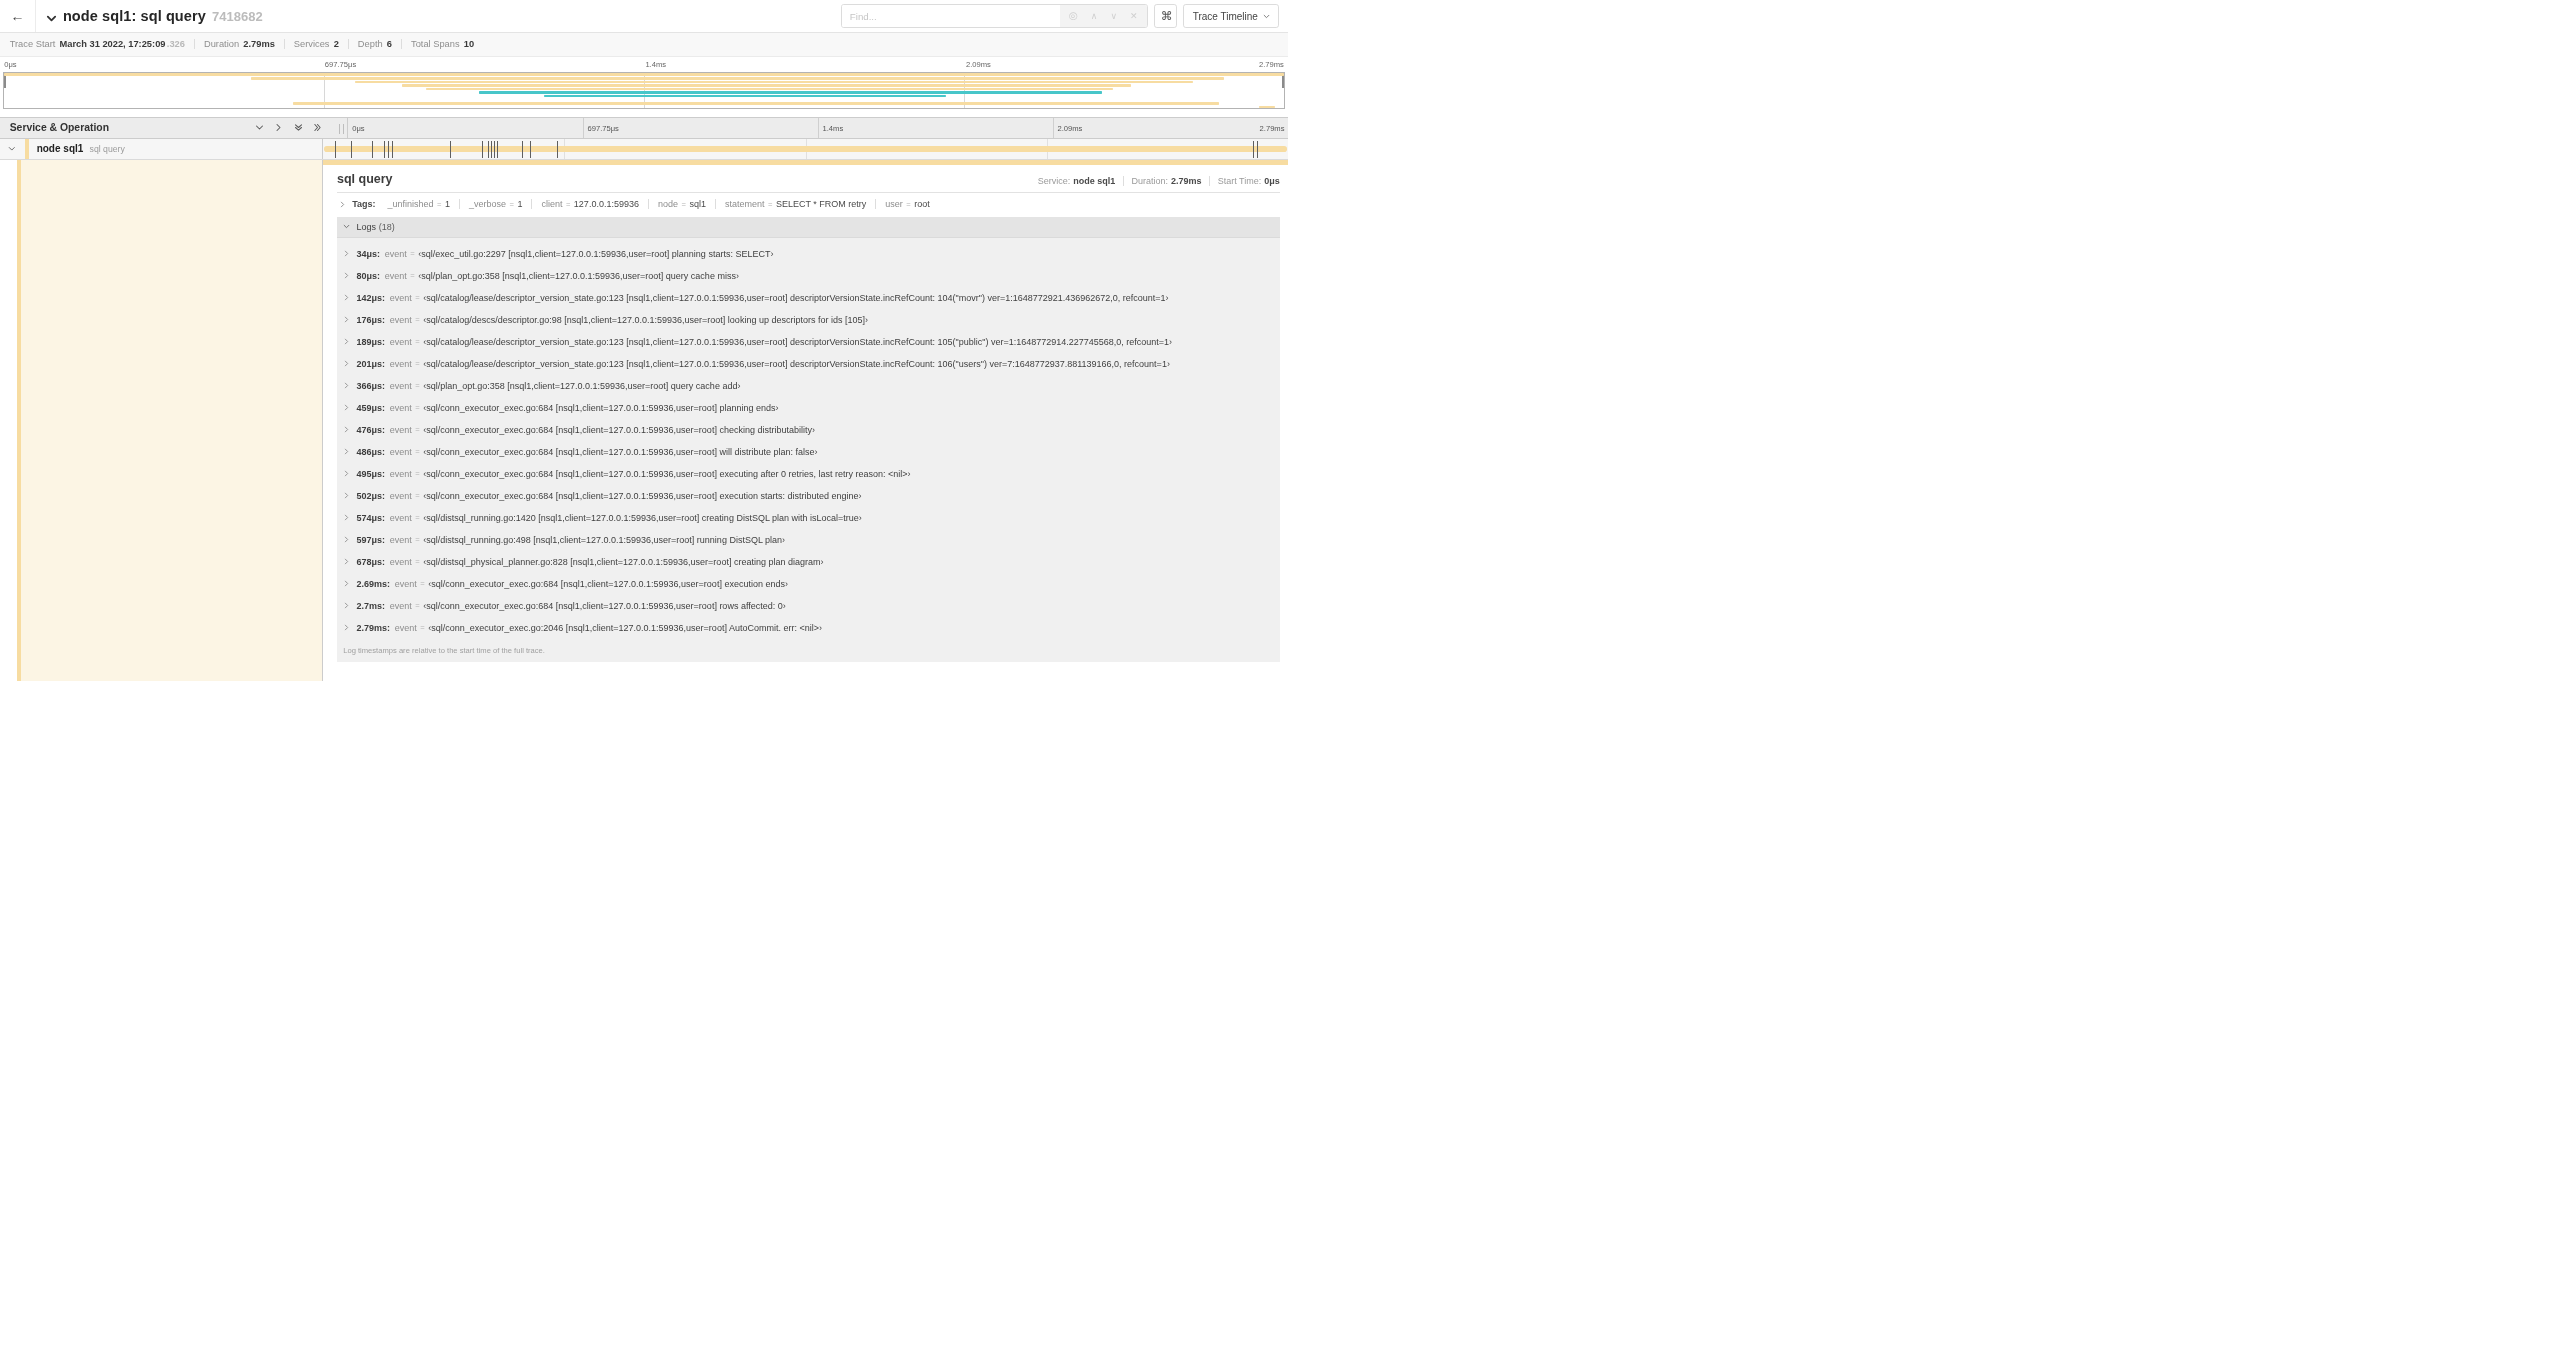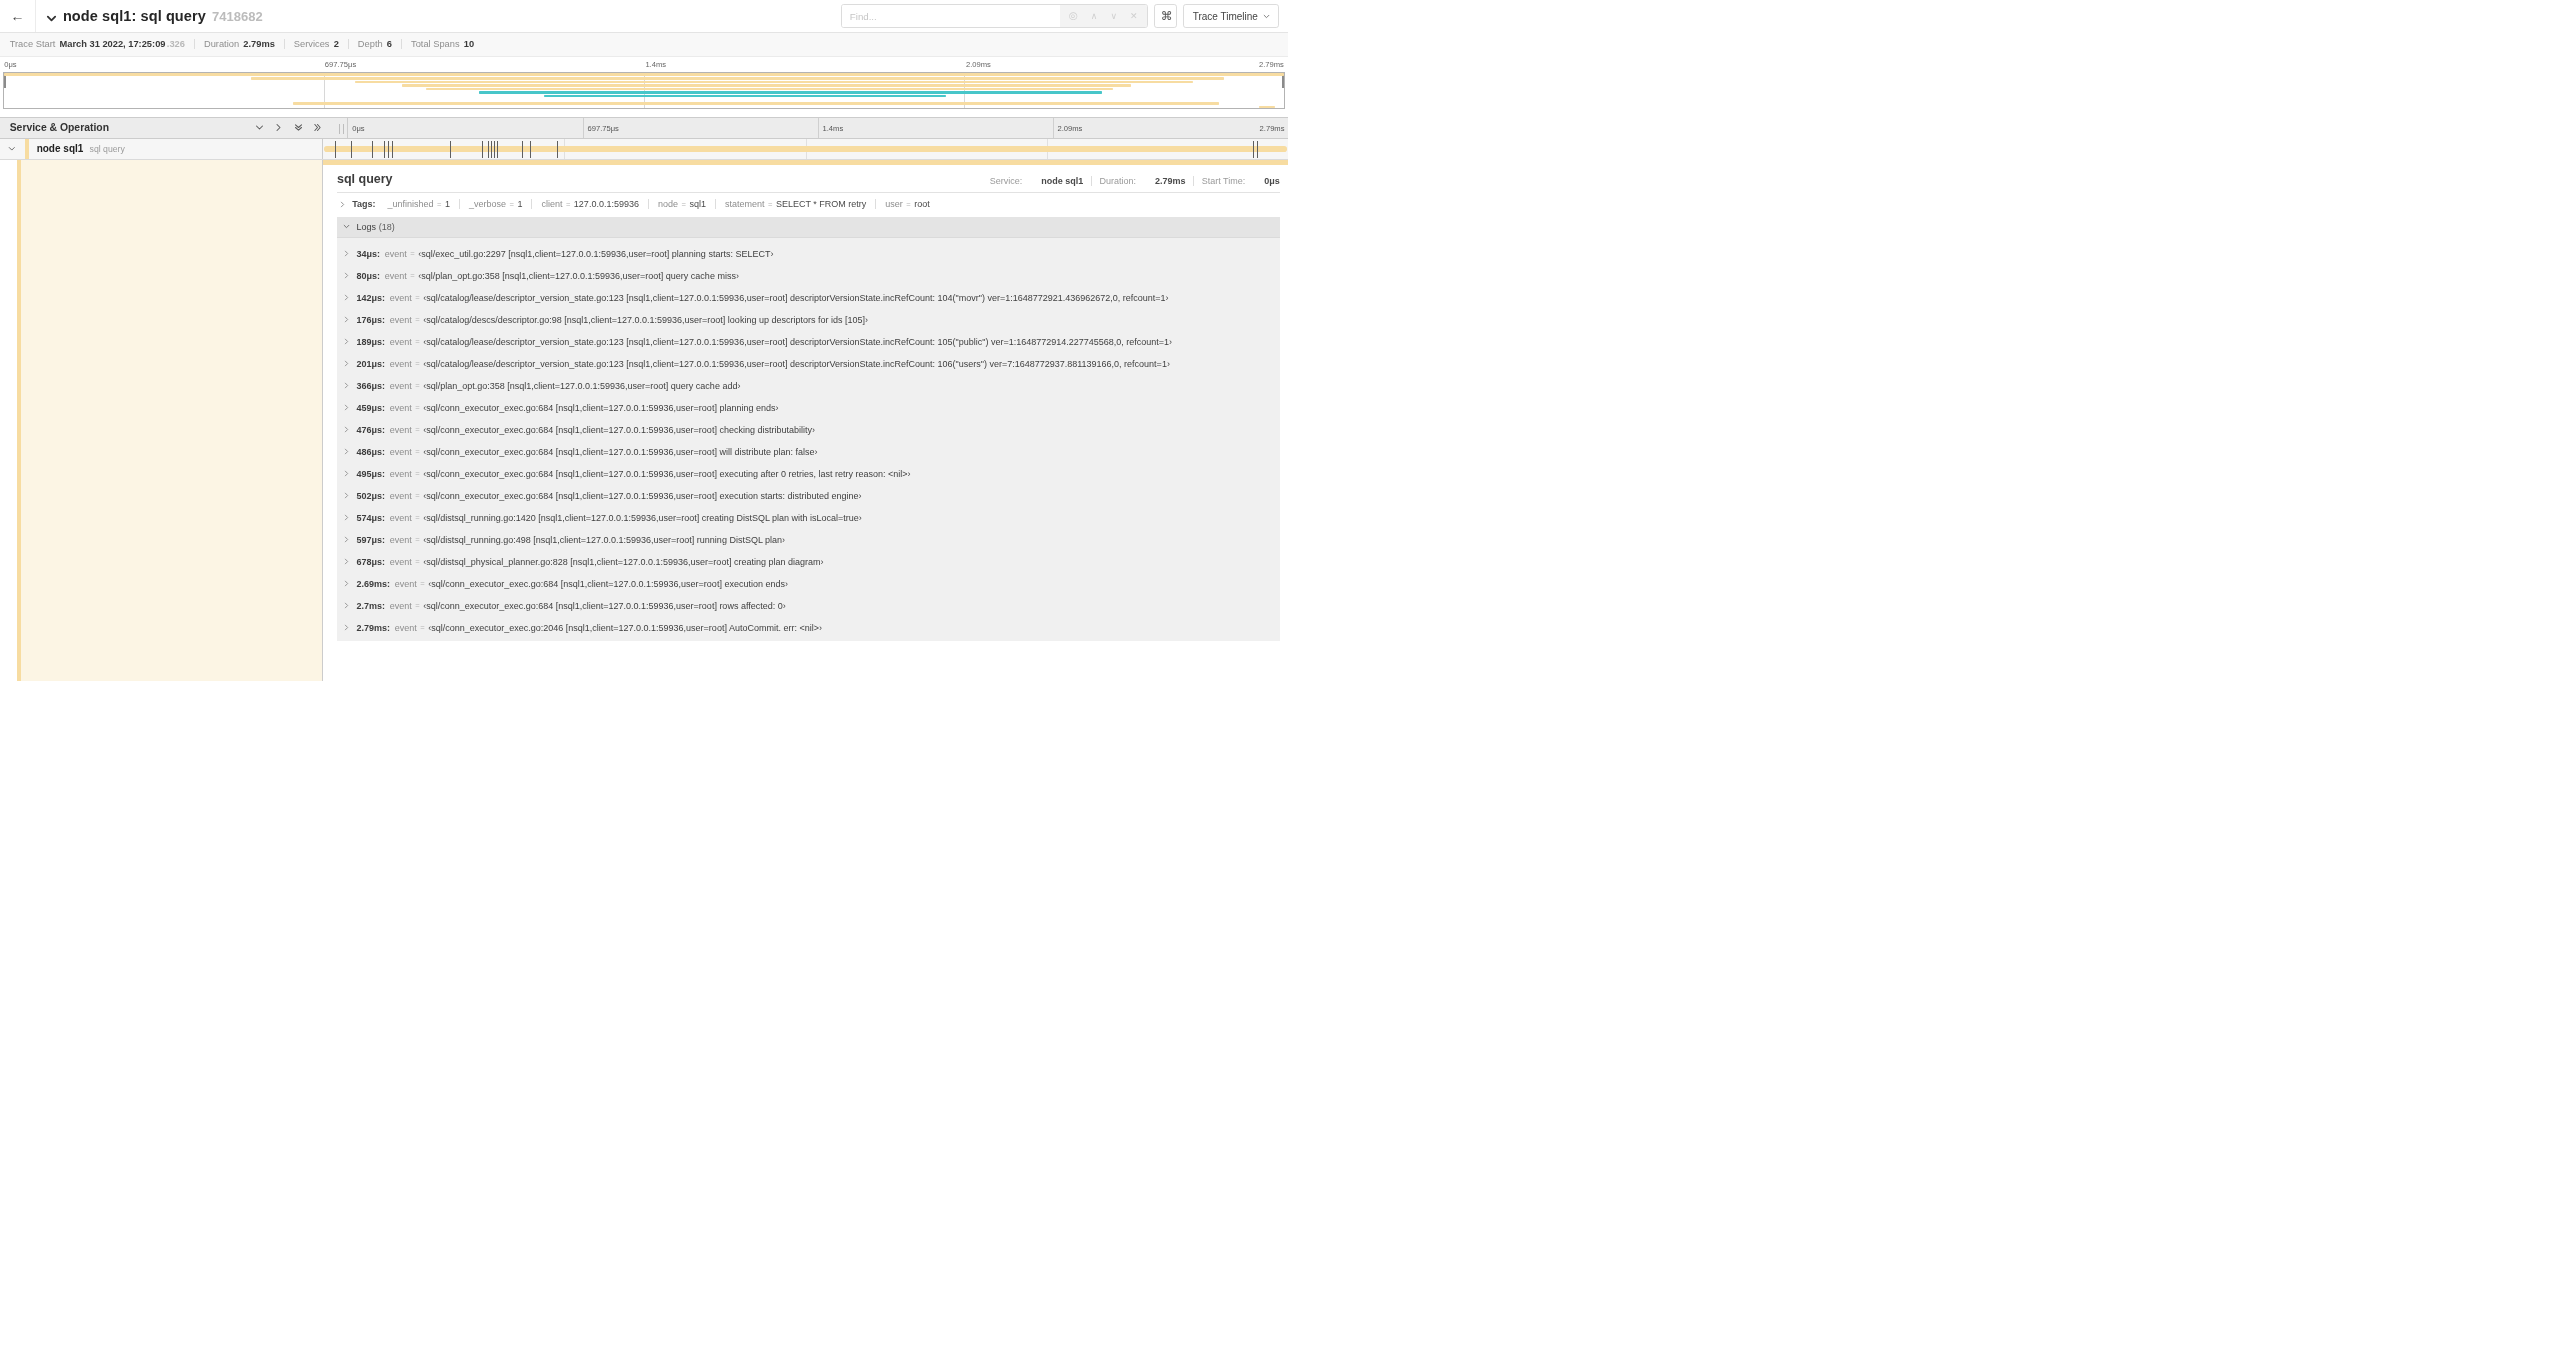--- a/index.html
+++ b/index.html
@@ -74,21 +74,21 @@
   .d-left { width:323px; flex:0 0 auto; border-right:0.7px solid #cccccc; position:relative; background:#fff; }
   .d-left-strip { position:absolute; left:16.6px; top:0; bottom:0; width:4.2px; }
   .d-left-fill { position:absolute; left:21px; right:0; top:0; bottom:0; }
   .d-right { flex:1; display:flex; flex-direction:column; background:#fff; min-width:0; }
   .d-stripe { height:4.8px; flex:0 0 auto; }
   .d-scroll { flex:1; overflow:hidden; padding:7px 8.3px 0 14px; min-height:0; }
 
   .d-headrow { display:flex; align-items:flex-end; justify-content:space-between; padding-bottom:6.2px; border-bottom:0.7px solid #e2e2e2; }
   .d-title { font-size:12.5px; font-weight:700; color:#3c3c3c; margin:0; }
   .d-meta { display:flex; align-items:baseline; font-size:9px; }
-  .dm-item { padding:0 7.6px; border-left:0.7px solid #ddd; display:flex; gap:19px;align-items:flex-end; }
+  .dm-item { padding:0 7.6px; border-left:0.7px solid #ddd; display:flex; gap:3px;align-items:flex-end; }
   .dm-item:first-child { border-left:none; }
   .dm-item:last-child { padding-right:0; }
   .dm-label { color:#9a9a9a; }
   .dm-value { color:#4a4a4a; font-weight:700; }
 
   .tags-row { display:flex; align-items:center; padding:6.2px 0 6.2px 2.1px; font-size:9px; flex-wrap:nowrap; cursor:pointer; }
   .tags-chev { color:#888; display:flex; }
   .tags-label { font-weight:700; color:#4a4a4a; margin:0 2.8px 0 6.2px; }
   .tag { padding:0 9px; border-right:0.7px solid #ddd; white-space:nowrap; cursor:pointer; }
   .tag:last-child { border-right:none; }
@@ -523,20 +523,21 @@
                 <span class="log-chev">
                   <svg width="7" height="7" viewBox="0 0 12 12">
                     <path d="M4 2 L8 6 L4 10" fill="none" stroke="#8a8a8a" stroke-width="1.5" stroke-linecap="round" stroke-linejoin="round"></path>
                   </svg>
                 </span>
                 <span class="log-time">2.79ms:</span>
                 <span class="kv-k">event</span>
                 <span class="kv-eq">=</span>
                 <span class="log-v">‹sql/conn_executor_exec.go:2046 [nsql1,client=127.0.0.1:59936,user=root] AutoCommit. err: &lt;nil&gt;›</span>
               </div>
+              <div class="logs-foot">Log timestamps are relative to the start time of the full trace.</div>
             </div>
         </div>
       </div>
     </div>
   </div>
 
 </div>
 
 
 </body></html>

